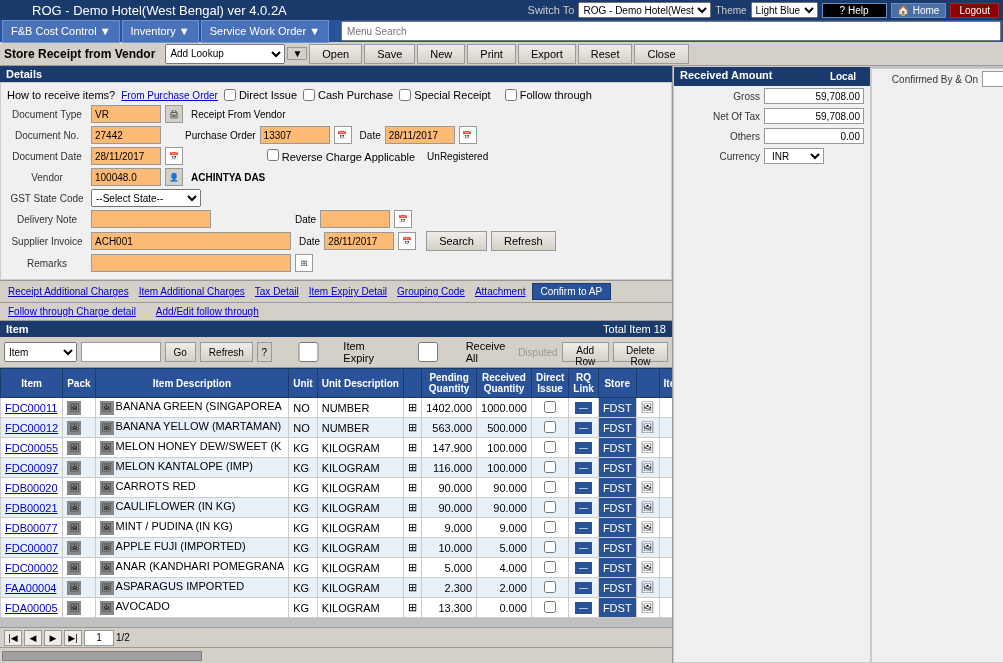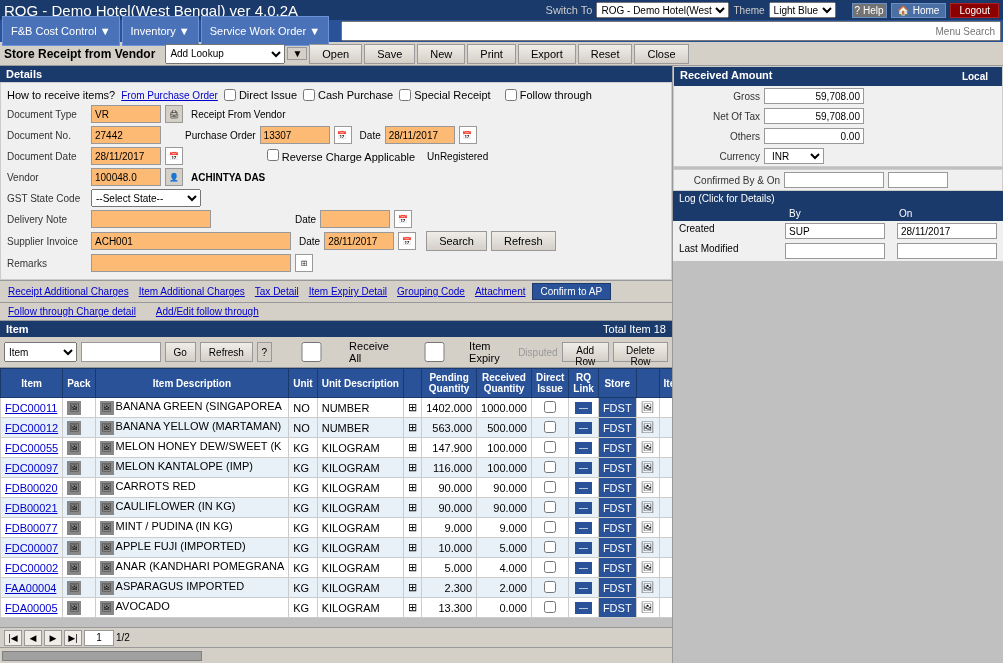--- a/index.html
+++ b/index.html
@@ -1,33 +1,33 @@
 <!DOCTYPE html>
 <html><head>
   <meta charset="utf-8">
   <style>
     * { box-sizing: border-box; margin: 0; padding: 0; font-family: Arial, sans-serif; font-size: 11px; }
     body { background: #c0c0c0; overflow: hidden; width: 1003px; height: 663px; }
 
     
     #titlebar { background: #1a3a6b; color: white; height: 20px; display: flex; align-items: center; justify-content: space-between; padding: 0 4px; }
-    #titlebar .title { color: #fff; font-size: 15px; }
+    #titlebar .title { color: #fff; font-size: 13px; margin-left: 28px; }
     #titlebar .right { display: flex; align-items: center; gap: 4px; }
     #titlebar .switch { font-size: 11px; color: #ccc; }
     #titlebar select { font-size: 10px; height: 16px; }
     #titlebar .theme-label { color: #ccc; font-size: 10px; }
-    #titlebar .btn-help { background: #737373; color: white; border: 1px solid #6a8fc5; padding: 1px 2px; font-size: 10px; cursor: pointer; margin-left: 12px; }
+    #titlebar .btn-help { background: #000000; color: white; border: 1px solid #6a8fc5; padding: 1px 17px; font-size: 10px; cursor: pointer; }
     #titlebar .btn-home { background: #4a6fa5; color: white; border: 1px solid #6a8fc5; padding: 1px 6px; font-size: 10px; cursor: pointer; }
     #titlebar .btn-logout { background: #8b0000; color: white; border: 1px solid #aa2222; padding: 1px 8px; font-size: 10px; cursor: pointer; }
 
     
     #menubar { background: #2a5298; height: 22px; display: flex; align-items: center; padding: 0 2px; gap: 2px; }
-    .menu-btn { background: #4a72b8; color: white; border: 1px solid #6a92d8; padding: 2px 8px; font-size: 11px; cursor: pointer; height: 30px; display: flex; align-items: center; gap: 3px; }
+    .menu-btn { background: #4a72b8; color: white; border: 1px solid #6a92d8; padding: 2px 8px; font-size: 11px; cursor: pointer; height: 23px; display: flex; align-items: center; gap: 3px; }
     .menu-search { flex: 1; margin-left: 10px; }
-    .menu-search input { width: 100%; height: 18px; font-size: 10px; padding: 8px 4px; text-align: right; }
+    .menu-search input { width: 100%; height: 18px; font-size: 10px; padding: 8px 4px; }
 
     
     #toolbar { background: #d4d0c8; border-bottom: 1px solid #999; height: 24px; display: flex; align-items: center; padding: 0 4px; gap: 2px; }
     .toolbar-title { font-weight: bold; font-size: 12px; color: #000; margin-right: 8px; }
     .toolbar-lookup { display: flex; align-items: center; gap: 2px; }
     .toolbar-lookup select { height: 20px; font-size: 10px; width: 120px; }
     .tb-btn { background: linear-gradient(to bottom, #f0ede8, #d4d0c8); border: 1px solid #999; padding: 2px 12px; font-size: 11px; cursor: pointer; height: 20px; }
 
     
     #main { display: flex; height: calc(663px - 66px); }
@@ -35,30 +35,30 @@
     
     #left-panel { flex: 1; border-right: 1px solid #999; overflow: hidden; }
 
     
     .section-header { background: #1a3a6b; color: white; font-weight: bold; padding: 2px 6px; font-size: 11px; }
     .details-area { background: #f0f0f0; padding: 4px 6px; border: 1px solid #ccc; }
     .how-row { display: flex; align-items: center; gap: 6px; padding: 2px 0 4px 0; flex-wrap: wrap; }
     .how-row .link { color: #0000cc; text-decoration: underline; cursor: pointer; font-size: 10px; }
     .how-row label { display: flex; align-items: center; gap: 3px; font-size: 10px; cursor: pointer; }
     .form-row { display: flex; align-items: center; gap: 4px; margin-bottom: 3px; }
-    .form-label { color: #333; font-size: 10px; white-space: nowrap; min-width: 80px; text-align: left; }
+    .form-label { color: #333; font-size: 10px; white-space: nowrap; min-width: 80px; text-align: center; }
     .form-input { height: 18px; border: 1px solid #999; padding: 0 3px; font-size: 10px; background: #fdba74; }
     .form-input.short { width: 70px; }
     .form-input.medium { width: 120px; }
     .form-input.long { width: 200px; }
     .icon-btn { width: 18px; height: 18px; background: #d4d0c8; border: 1px solid #999; cursor: pointer; display: flex; align-items: center; justify-content: center; font-size: 8px; }
     .calendar-btn { width: 18px; height: 18px; background: #fff; border: 1px solid #999; cursor: pointer; font-size: 8px; display: flex; align-items: center; justify-content: center; color: #333; }
 
     
-    #right-panel { width: 330px; display: flex; flex-direction: column; }
+    #right-panel { width: 330px; display: flex; flex-direction: row; }
     .received-section { background: #f0f0f0; border: 1px solid #ccc; }
     .received-header { background: #1a3a6b; color: white; font-weight: bold; padding: 2px 6px; font-size: 11px; display: flex; justify-content: space-between; }
     .received-row { display: flex; align-items: center; padding: 2px 6px; gap: 4px; }
     .received-label { min-width: 80px; font-size: 10px; text-align: right; color: #333; }
     .received-value { height: 16px; border: 1px solid #999; background: white; font-size: 10px; padding: 0 3px; text-align: right; width: 100px; }
     .currency-select { height: 16px; border: 1px solid #999; background: white; font-size: 10px; padding: 0 3px; width: 60px; }
 
     .ap-section { background: #f0f0f0; border: 1px solid #ccc; margin-top: 2px; }
     .ap-header { background: #2a5298; color: white; font-weight: bold; padding: 2px 6px; font-size: 11px; }
     .log-section { background: #1a3a6b; }
@@ -289,26 +289,26 @@
 
     <div class="items-toolbar">
       <select>
         <option>Item</option>
       </select>
       <input type="text" style="">
       <button class="it-btn">Go</button>
       <button class="it-btn">Refresh</button>
       <button class="help-btn">?</button>
       <label class="item-expiry-cb">
+        <input type="checkbox" class="checkbox-sm" style="accent-color: rgb(255, 153, 0);">
+        <span>Item Expiry</span>
+      </label>
+      <label class="item-expiry-cb">
         <input type="checkbox" class="checkbox-sm" style="">
         <span>Receive All</span>
-      </label>
-      <label class="item-expiry-cb">
-        <input type="checkbox" class="checkbox-sm" style="accent-color: rgb(255, 153, 0);">
-        <span>Item Expiry</span>
       </label>
       <span class="disputed-label">Disputed</span>
       <button class="add-row-btn">Add Row</button>
       <button class="del-row-btn">Delete Row</button>
     </div>
 
     <div class="table-container">
       <table>
         <thead>
           <tr>

